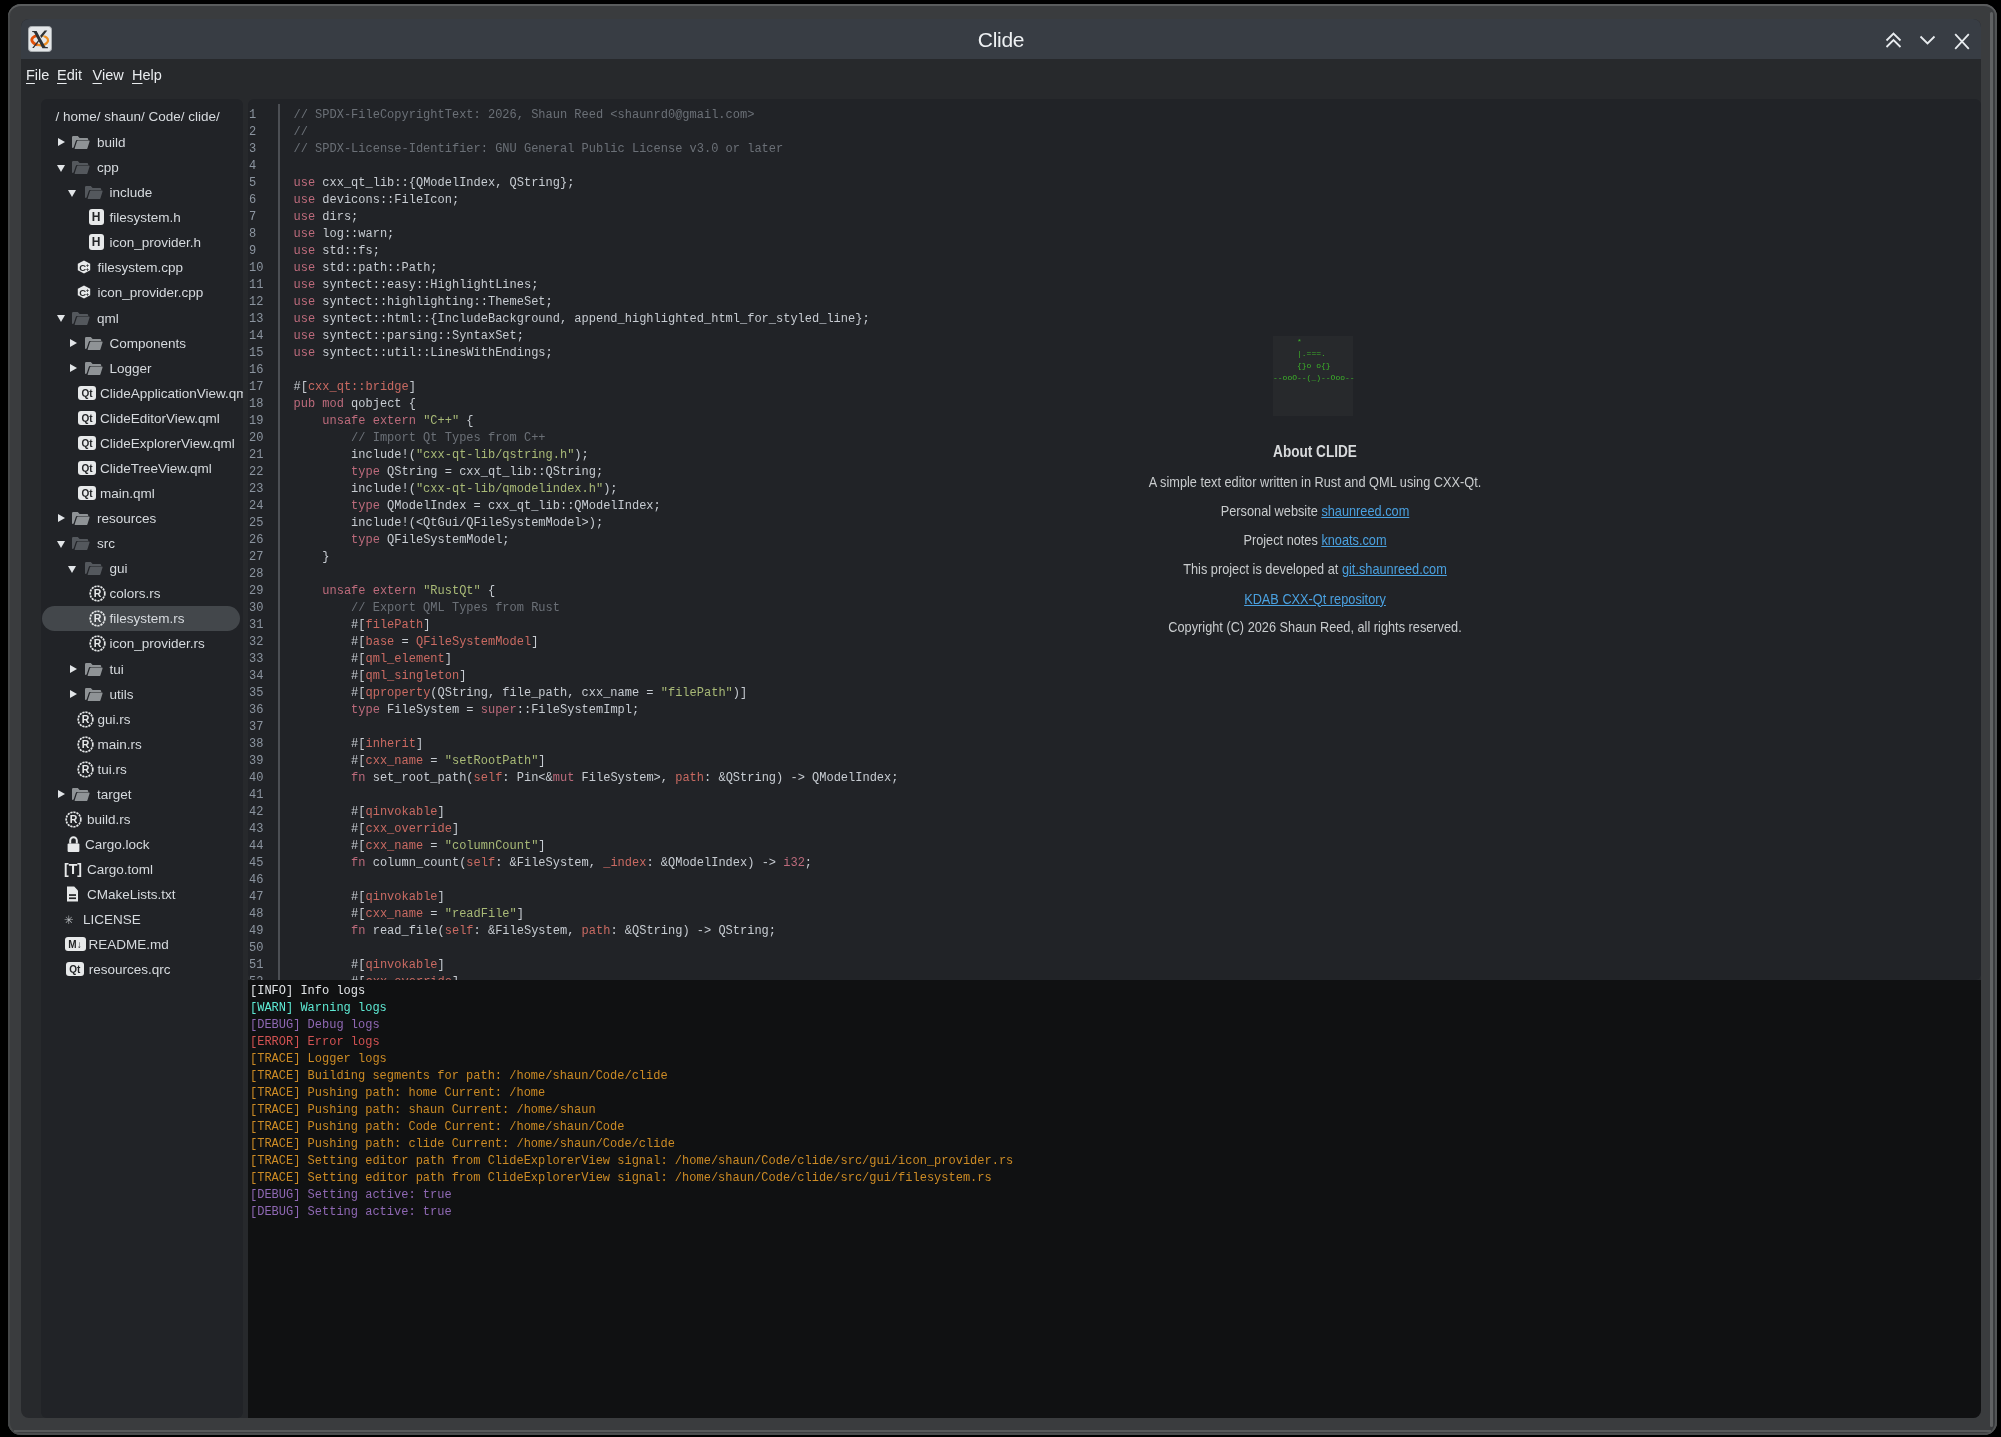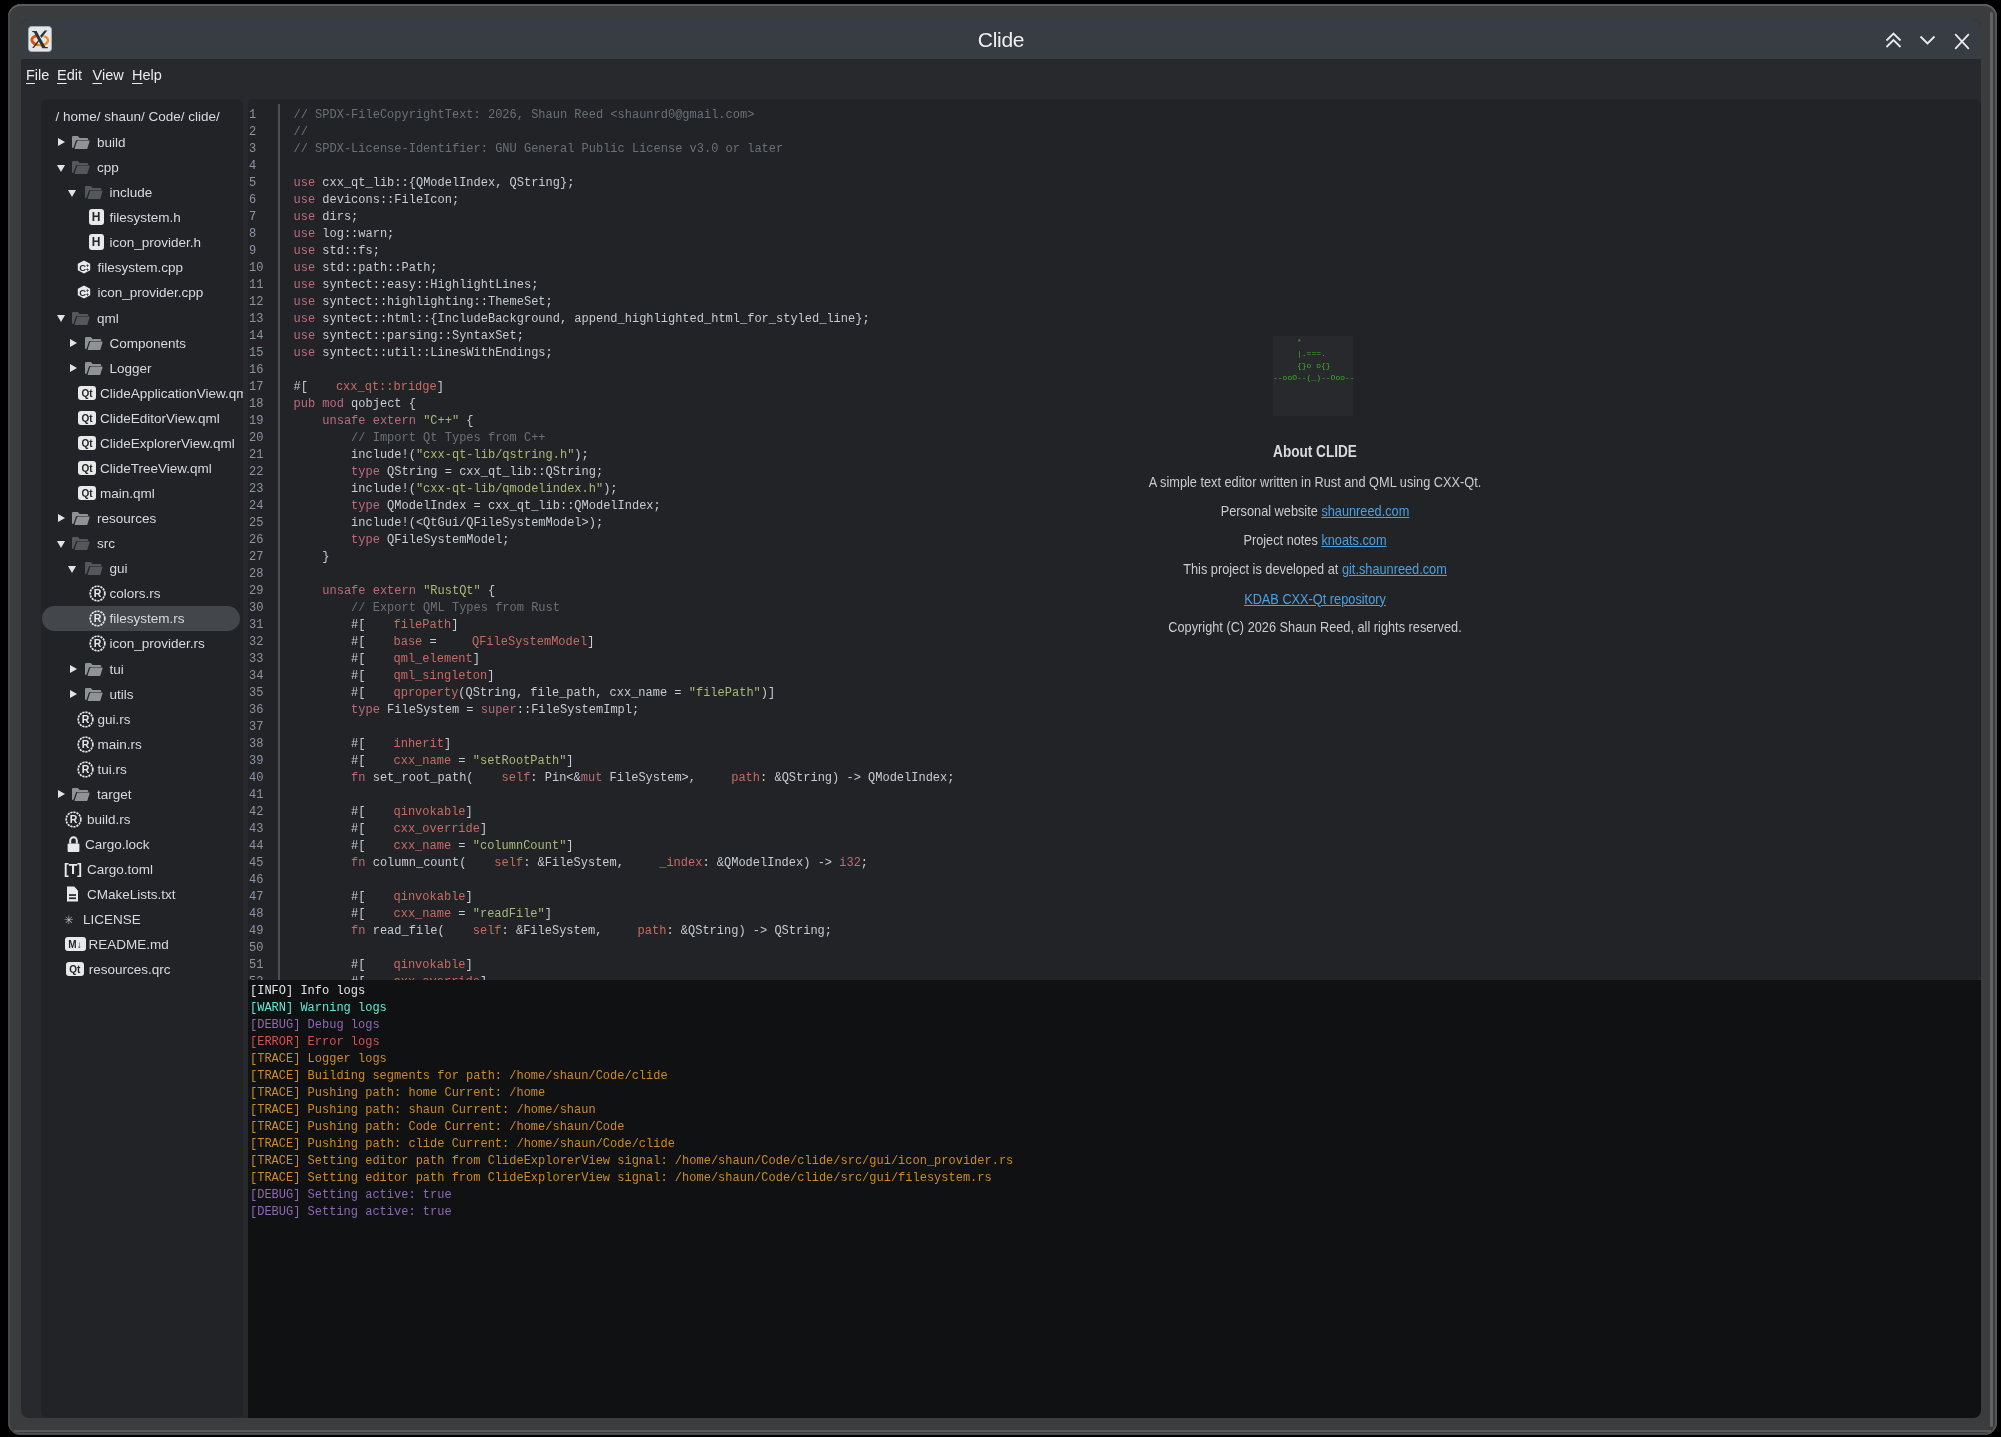--- a/index.html
+++ b/index.html
@@ -26,21 +26,21 @@
   .arrow-d{position:absolute;width:0;height:0;border-top:7px solid #e2e5e8;border-left:4.5px solid transparent;border-right:4.5px solid transparent;}
   .fold{position:absolute;width:18px;height:15px;}
   .badge{position:absolute;height:16px;border-radius:3px;background:#e7e9ea;color:#232527;
      font-weight:bold;text-align:center;}
   
   pre{margin:0;font-family:"Liberation Mono",monospace;font-size:12px;line-height:17px;}
   .gut{position:absolute;left:1px;top:7.5px;color:#8c95a0;}
   .gsep{position:absolute;left:30px;top:5px;width:1.5px;height:876px;background:#4c4f54;}
   .code{position:absolute;left:45.5px;top:7.5px;color:#c7ccd2;font-weight:400;}
   .k{color:#bd6b7c;}
-  .a{color:#c96a62;margin-left:28px;}
+  .a{color:#c96a62;}
   .s{color:#a9ba77;}
   .c{color:#6b7077;}
   
   .logtext{position:absolute;left:2px;top:2.5px;color:#e2e5e8;}
   .lw{color:#5eead4;}
   .ld{color:#8f68b4;}
   .le{color:#d25252;}
   .lt{color:#cc8b25;}
   
   .art{position:absolute;left:1025px;top:237px;width:80px;height:80px;background:#27292c;}

